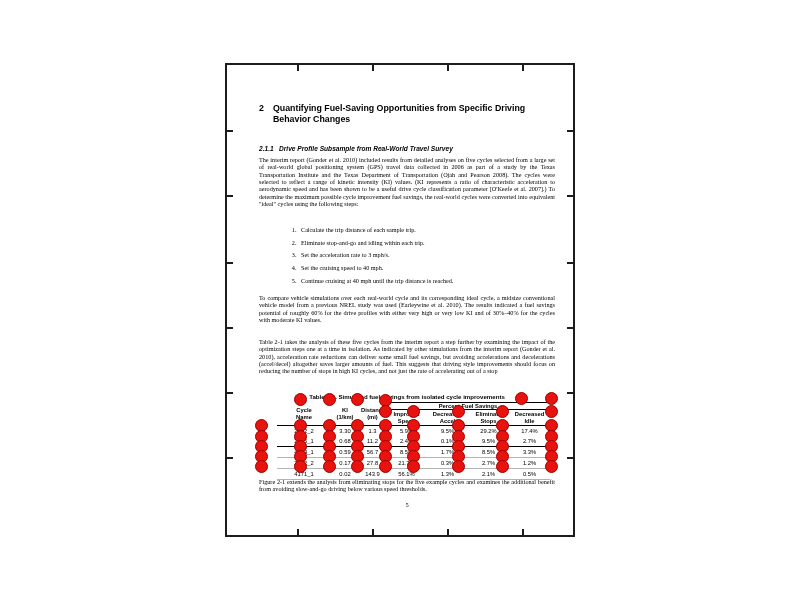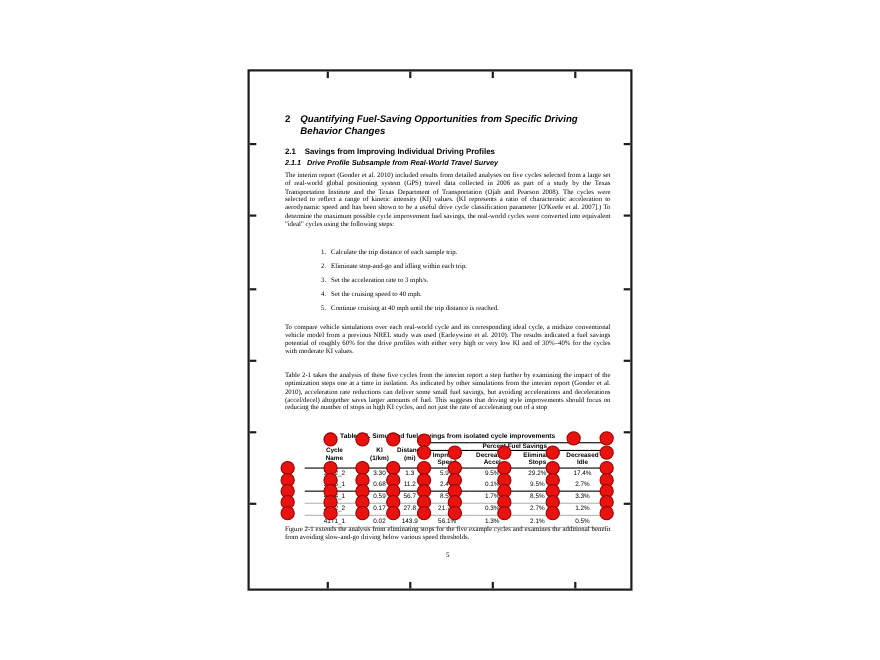--- a/index.html
+++ b/index.html
@@ -5,21 +5,21 @@
   html,body{margin:0;padding:0;background:#ffffff;}
   .canvas{position:relative;width:800px;height:600px;background:#ffffff;overflow:hidden;
           font-family:"Liberation Serif",serif;color:#000;}
   .page{position:absolute;left:225px;top:63px;width:350px;height:474px;
         border:2px solid #1c1c1c;box-sizing:border-box;background:#fff;}
   .tick{position:absolute;background:#1c1c1c;}
   .content-block{position:absolute;left:32px;width:296px;}
   .h1{font-family:"Liberation Sans",sans-serif;font-weight:bold;font-size:8.8px;line-height:10.5px;
       display:flex;}
   .h1 .num{width:14px;flex:none;}
-  .h1 .txt{width:286px;font-style:italic;}
+  .h1 .txt{width:286px;}
   .h2{font-family:"Liberation Sans",sans-serif;font-weight:bold;font-size:7.2px;display:flex;}
   .h2 .num{width:18px;flex:none;}
   .h3{font-family:"Liberation Sans",sans-serif;font-weight:bold;font-style:italic;font-size:6.6px;display:flex;}
   .h3 .num{width:20px;flex:none;}
   .body-text{font-size:6.2px;line-height:7.35px;text-align:justify;}
   ol.steps{margin:0;padding:0 0 0 39px;font-size:6.2px;line-height:7.3px;}
   ol.steps li{margin-bottom:5.4px;padding-left:3px;}
   .tbl-title{font-family:"Liberation Sans",sans-serif;font-weight:bold;font-size:6.1px;
              text-align:center;width:296px;}
   .tbl{position:absolute;left:50px;border-collapse:collapse;table-layout:fixed;width:273px;
@@ -43,24 +43,20 @@
 <body>
 
 <div class="canvas">
   <div class="page">
 
     <div class="content-block h1" style="top:38px;">
       <span class="num">2</span>
       <span class="txt">Quantifying Fuel-Saving Opportunities from Specific Driving Behavior Changes</span>
     </div>
 
-    <div class="content-block h2" style="top:68px;">
-      <span class="num">2.1</span>
-      <span class="txt">Savings from Improving Individual Driving Profiles</span>
-    </div>
 
     <div class="content-block h3" style="top:80px;">
       <span class="num">2.1.1</span>
       <span class="txt">Drive Profile Subsample from Real-World Travel Survey</span>
     </div>
 
     <div class="content-block body-text" style="top:91px;">The interim report (Gonder et al. 2010) included results from detailed analyses on five cycles selected from a large set of real-world global positioning system (GPS) travel data collected in 2006 as part of a study by the Texas Transportation Institute and the Texas Department of Transportation (Ojah and Pearson 2008). The cycles were selected to reflect a range of kinetic intensity (KI) values. (KI represents a ratio of characteristic acceleration to aerodynamic speed and has been shown to be a useful drive cycle classification parameter [O'Keefe et al. 2007].) To determine the maximum possible cycle improvement fuel savings, the real-world cycles were converted into equivalent "ideal" cycles using the following steps:</div>
 
     <div class="content-block" style="top:161px;">
       <ol class="steps">

